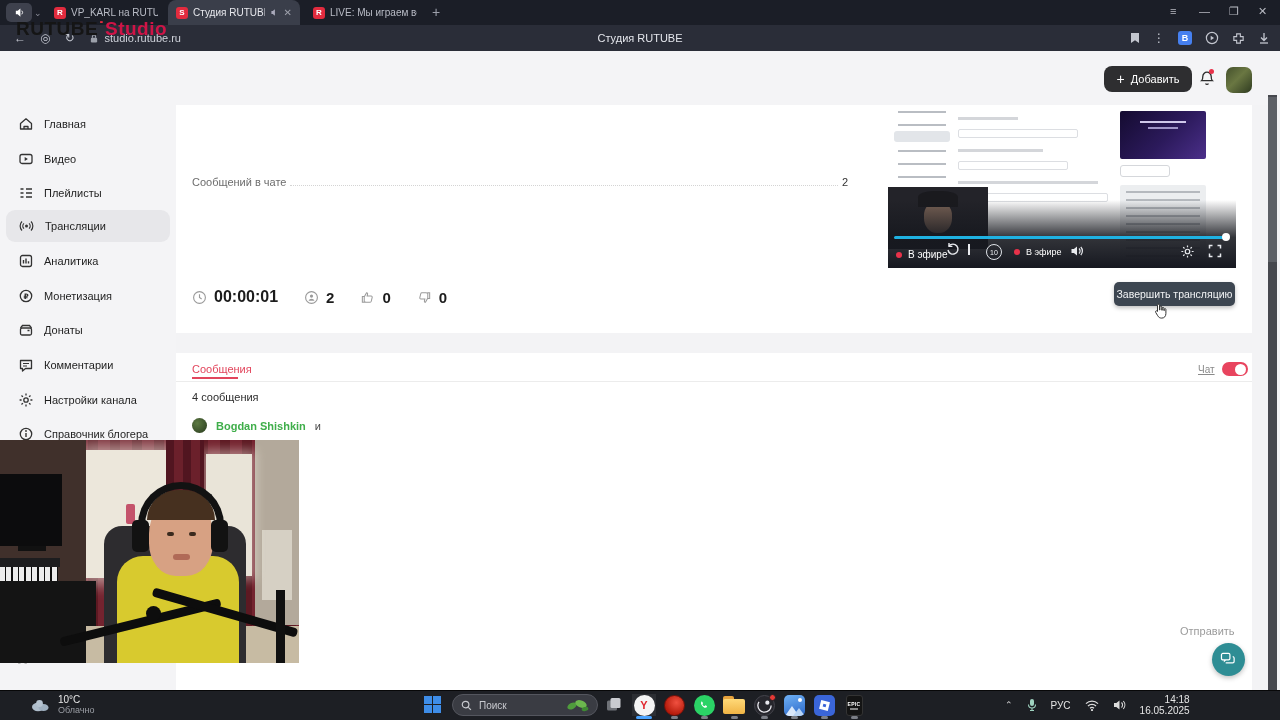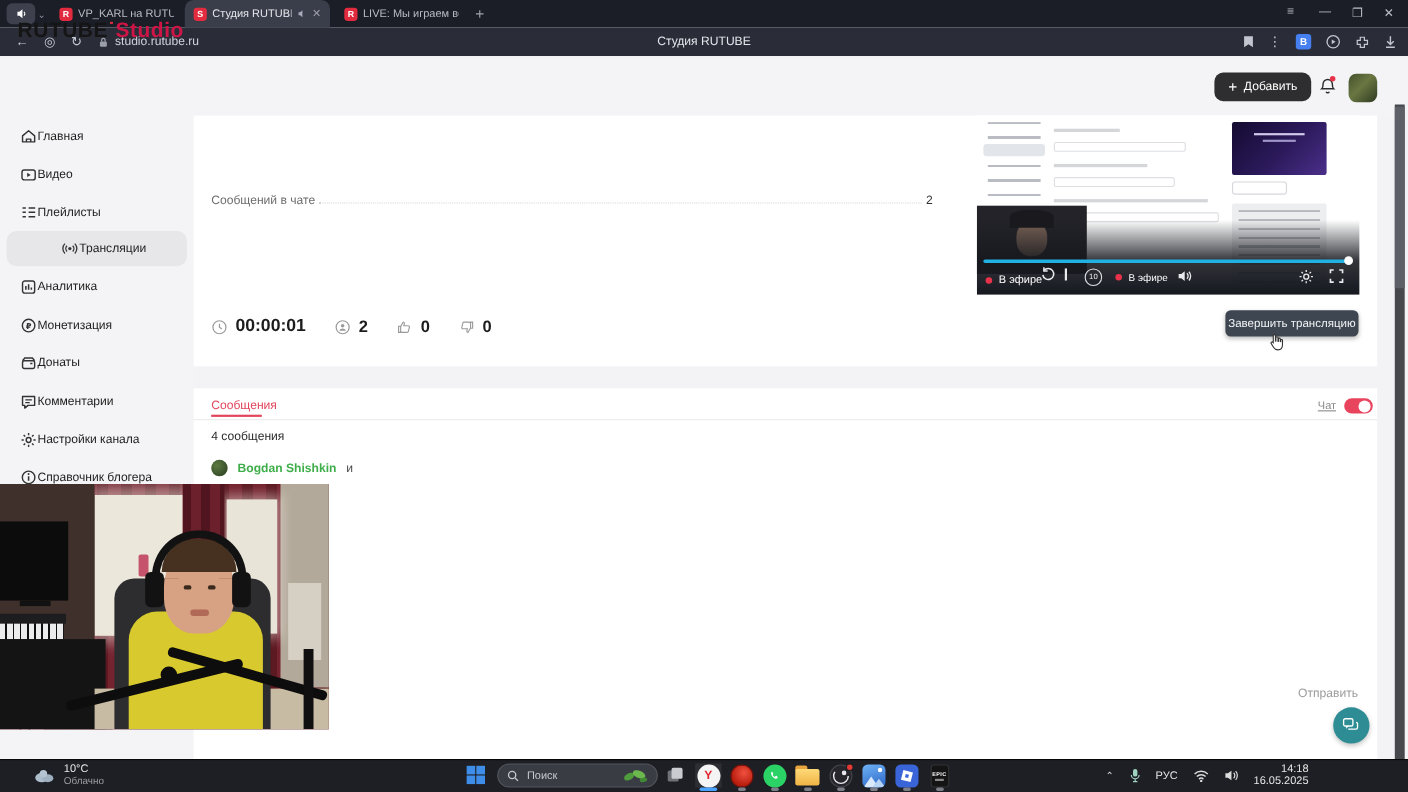--- a/index.html
+++ b/index.html
@@ -42,21 +42,21 @@
   .addbtn { left:1104px; top:66px; width:88px; height:26px; background:#2e2e30; border-radius:8px;
     color:#fff; font-size:11px; display:flex; align-items:center; justify-content:center; gap:6px; border:none; }
   .bell { left:1199px; top:70px; }
   .belldot { left:1209px; top:69px; width:5px; height:5px; border-radius:50%; background:#e8324a; }
   .avatar { left:1226px; top:67px; width:26px; height:26px; border-radius:7px;
     background:linear-gradient(135deg,#44502c,#6a7742 45%,#2e3a20); }
 
   
   .sidebar { left:0; top:105px; width:176px; height:585px; background:#f4f4f6; }
   .side-item { position:absolute; left:6px; width:164px; height:32px; border-radius:9px;
-    display:flex; align-items:center; padding-left:12px; }
+    display:flex; align-items:center; gap:10px; padding-left:12px; }
   .side-item.active { background:#e7e7ea; }
   .side-item .lbl { font-size:11px; color:#1e1e1e; }
   .side-item svg { flex:none; }
   .side-partial-text { left:38px; top:656px; width:66px; height:7px; background:#3c3c3c; border-radius:2px; }
   .side-partial-ic { left:15px; top:652px; width:15px; height:12px; border:1.6px solid #2d2d2d;
     border-radius:50% / 60%; border-bottom:none; }
 
   
   .card1 { left:176px; top:105px; width:1076px; height:228px; background:#fff; }
   .card2 { left:176px; top:353px; width:1076px; height:337px; background:#fff; }
@@ -236,21 +236,21 @@
         <div class="side-item" style="top: 72px;">
           <span style="display: flex;">
             <svg width="16" height="16" viewBox="0 0 16 16">
               <g stroke="#333" stroke-width="1.4">
                 <path d="M2.5 4h3M2.5 8h3M2.5 12h3M8 4h6M8 8h6M8 12h6"></path>
               </g>
             </svg>
           </span>
           <span class="lbl">Плейлисты</span>
         </div>
-        <div class="side-item active" style="top: 105px; justify-content: center;">
+        <div class="side-item active" style="top: 105px;">
           <span style="display: flex;">
             <svg width="17" height="16" viewBox="0 0 16 16">
               <circle cx="8" cy="8" r="1.5" fill="#333"></circle>
               <g stroke="#333" stroke-width="1.2" fill="none">
                 <path d="M5.4 10.6a3.7 3.7 0 0 1 0-5.2M10.6 5.4a3.7 3.7 0 0 1 0 5.2M3.5 12.5a6.4 6.4 0 0 1 0-9M12.5 3.5a6.4 6.4 0 0 1 0 9"></path>
               </g>
             </svg>
           </span>
           <span class="lbl">Трансляции</span>
         </div>

